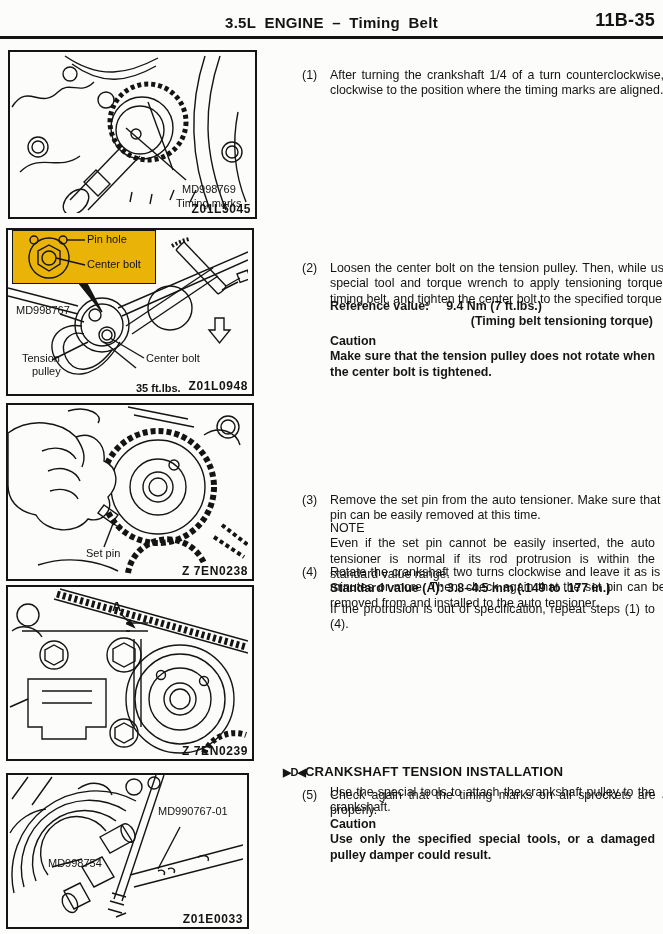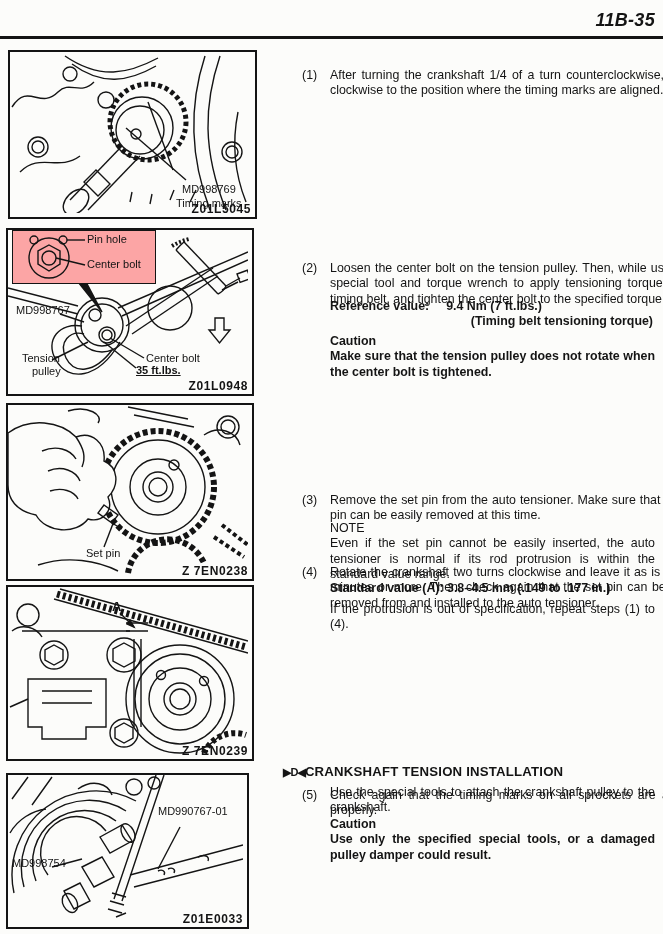--- a/index.html
+++ b/index.html
@@ -10,37 +10,37 @@
     overflow:hidden;
   }
   
   .hdr-title{
     position:absolute; left:0; top:14px; width:663px;
     text-align:center; font-weight:bold; font-size:15px; letter-spacing:.3px;
     word-spacing:4px;
   }
   .hdr-page{
     position:absolute; right:8px; top:10px;
-    font-weight:bold; font-size:18px; letter-spacing:.3px;font-style:italic;
+    font-weight:bold; font-size:18px; letter-spacing:.3px;
   }
   .hdr-rule{
     position:absolute; left:0; top:36px; width:663px; height:3px;
     background:#141414;
   }
   
   .fig{position:absolute; border:2px solid #141414; background:#fcfcfa;}
   .fig svg{position:absolute; left:0; top:0;}
   .flabel{position:absolute; font-size:11px; white-space:nowrap; color:#141414;}
   .flabel.b{font-weight:bold;}
   .fcode{
     position:absolute; right:4px; bottom:1px;
     font-size:12px; font-weight:bold; letter-spacing:.6px;
   }
   .inset{
-    position:absolute; border:1.5px solid #141414; background:#fca5a5;
+    position:absolute; border:1.5px solid #141414; background:#eab308;
   }
   
   .rc{position:absolute; left:283px; top:45px; width:372px; font-size:12.4px; line-height:15.4px;}
   .blk{position:absolute; left:0; width:372px;}
   .sec-head{font-weight:bold; font-size:13.2px; letter-spacing:.2px; white-space:nowrap;}
   .sec-head .mark{font-size:11px; letter-spacing:-1px;}
   .step{position:relative; padding-left:47px; text-align:justify;}
   .step .num{position:absolute; left:19px; top:0;}
   .sub{margin-left:47px;}
   .bold{font-weight:bold;}
@@ -49,20 +49,21 @@
   .ref-line .val{margin-left:17px; white-space:nowrap;}
   .ref-note{font-weight:bold; text-align:right; padding-right:2px;}
   .just{text-align:justify;}
   line, path, circle, rect, polyline, ellipse, polygon{vector-effect:non-scaling-stroke;}
 </style>
 </head>
 <body>
 
 <div class="page">
 
+  <div class="hdr-title">3.5L ENGINE – Timing Belt</div>
   <div class="hdr-page">11B-35</div>
   <div class="hdr-rule"></div>
 
   <div class="fig" style="left:8px; top:50px; width:245px; height:165px;">
     <svg width="241" height="161" viewBox="0 0 241 161" fill="none" stroke="#141414" stroke-width="1.4">
 
       <path d="M2,55 C18,30 30,58 48,40 C60,28 70,44 84,30"></path>
       <path d="M10,120 C30,100 48,120 70,104"></path>
       <path d="M195,4 C180,50 178,100 200,158"></path>
       <path d="M210,4 C194,52 192,98 216,158"></path>
@@ -145,21 +146,21 @@
         <path d="M43,27 L72,34"></path>
       </svg>
       <span class="flabel" style="left:74px; top:2px;">Pin hole</span>
       <span class="flabel" style="left:74px; top:27px;">Center bolt</span>
     </div>
     <span class="flabel" style="left:8px; top:74px;">MD998767</span>
     <span class="flabel" style="left:14px; top:122px;">Tension</span>
     <span class="flabel" style="left:14px; top:135px;margin-left:10px;">pulley</span>
     <span class="flabel" style="left:138px; top:122px;">Center bolt</span>
     <span class="flabel b" style="left:128px; top:136px;margin-top:40px;">48 Nm</span>
-    <span class="flabel b" style="left:128px; top:134px;text-decoration:underline;">35 ft.lbs.</span>
+    <span class="flabel b" style="left:128px; top:152px;">35 ft.lbs.</span>
     <span class="fcode">Z01L0948</span>
   </div>
 
   <div class="fig" style="left:6px; top:403px; width:244px; height:174px;">
     <svg width="240" height="170" viewBox="0 0 240 170" fill="none" stroke="#141414" stroke-width="1.4">
 
       <path d="M60,6 C80,0 96,10 90,18"></path>
       <path d="M120,2 L180,14 M126,10 L186,22"></path>
       <path d="M196,30 C210,20 228,26 232,40"></path>
       <circle cx="220" cy="22" r="11"></circle>
@@ -257,21 +258,21 @@
       <path d="M108,142 l10,-4"></path>
 
       <path d="M122,100 L235,70 M126,112 L235,84"></path>
       <path d="M150,96 c4,-2 8,0 6,4 M160,94 c4,-2 8,0 6,4"></path>
       <path d="M190,82 c6,-3 12,-1 10,4"></path>
 
       <path d="M172,52 L150,94"></path>
       <path d="M44,92 L74,84"></path>
     </svg>
     <span class="flabel" style="left:150px; top:30px;">MD990767-01</span>
-    <span class="flabel" style="left:4px; top:82px;">MD998754</span>
+    <span class="flabel" style="left:4px; top:82px;padding-left:36px;">MD998754</span>
     <span class="fcode">Z01E0033</span>
   </div>
 
   <div class="rc">
 
 
     <div class="blk step" style="top:23px;">
       <span class="num">(1)</span>
       <span>After turning the crankshaft 1/4 of a turn counterclockwise, turn it clockwise to the position where the timing marks are aligned.</span>
     </div>

